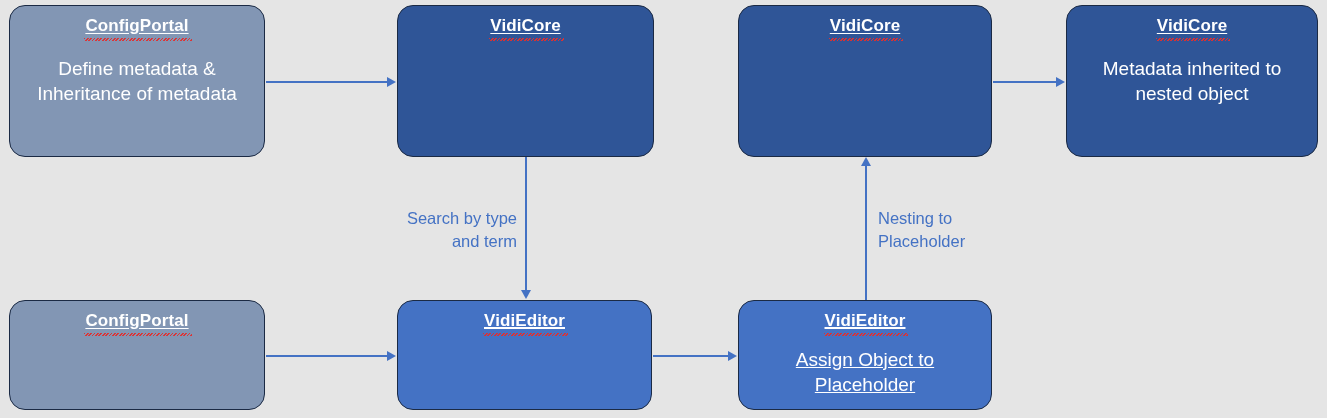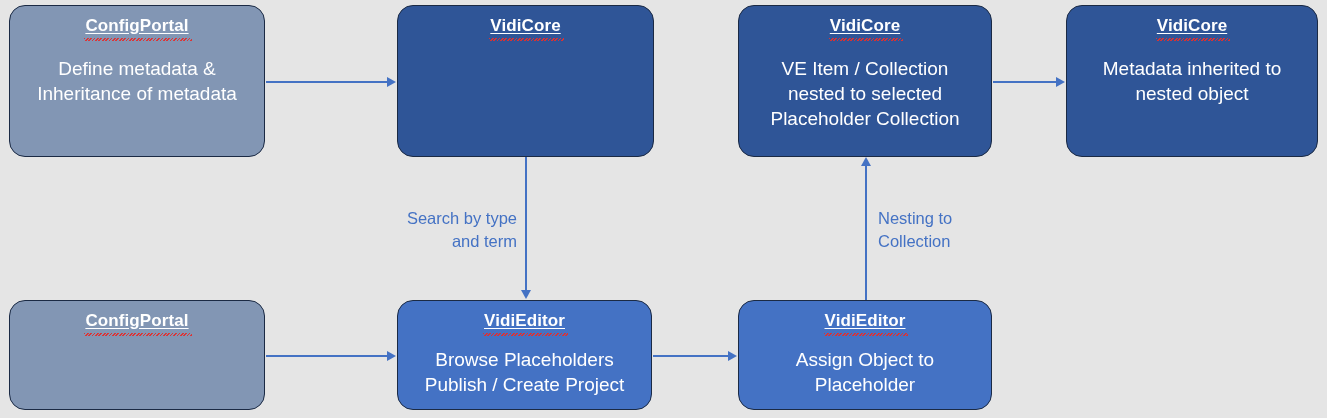--- a/index.html
+++ b/index.html
@@ -28,21 +28,21 @@
     display: flex;
     flex-direction: column;
     align-items: center;
     justify-content: flex-start;
     text-align: center;
     padding: 10px 8px 8px 8px;
     overflow: hidden;
   }
   .node.gray  { background: #8296b4; }
   .node.navy  { background: #2f5597; }
-  .node.blue  { background: #4472c4; }
+  .node.blue  { background: #4472c4; text-decoration: underline; }
 
   .node-title {
     font-weight: bold;
     font-size: 17px;
     line-height: 1.15;
     letter-spacing: .1px;
     text-decoration: underline;
     text-underline-offset: 2px;
     position: relative;
     display: inline-block;
@@ -124,39 +124,34 @@
     <div class="node-body">Define metadata &amp;
 Inheritance of metadata</div>
   </div>
 
   <div class="node navy row-top" style="left:397px; top:5px; width:257px; height:152px;">
     <div class="node-title">VidiCore</div>
   </div>
 
   <div class="node navy row-top" style="left:738px; top:5px; width:254px; height:152px;">
     <div class="node-title">VidiCore</div>
-    <div class="node-body">VE Item / Collection
-nested to selected
-Placeholder Collection</div>
   </div>
 
   <div class="node navy row-top" style="left:1066px; top:5px; width:252px; height:152px;">
     <div class="node-title">VidiCore</div>
     <div class="node-body">Metadata inherited to
 nested object</div>
   </div>
 
   <div class="node gray row-bottom" style="left:9px; top:300px; width:256px; height:110px;">
     <div class="node-title">ConfigPortal</div>
   </div>
 
   <div class="node blue row-bottom" style="left:397px; top:300px; width:255px; height:110px;">
     <div class="node-title">VidiEditor</div>
-    <div class="node-body">Browse Placeholders
-Publish / Create Project</div>
   </div>
 
   <div class="node blue row-bottom" style="left:738px; top:300px; width:254px; height:110px;">
     <div class="node-title">VidiEditor</div>
     <div class="node-body">Assign Object to
 Placeholder</div>
   </div>
 
   <div class="conn h" style="left:266px; top:81px; width:122px;"></div>
   <div class="arrowhead right" style="left:387px; top:77px;"></div>
@@ -171,15 +166,15 @@
 
   <div class="conn h" style="left:266px; top:355px; width:122px;"></div>
   <div class="arrowhead right" style="left:387px; top:351px;"></div>
 
   <div class="conn h" style="left:653px; top:355px; width:76px;"></div>
   <div class="arrowhead right" style="left:728px; top:351px;"></div>
 
   <div class="conn v" style="left:865px; top:166px; height:134px;"></div>
   <div class="arrowhead up" style="left:861px; top:157px;"></div>
   <div class="edge-label left" style="left:878px; top:207px; width:150px;">Nesting to
-Collection</div>
+Placeholder</div>
 
 </div>
 
 </body></html>

